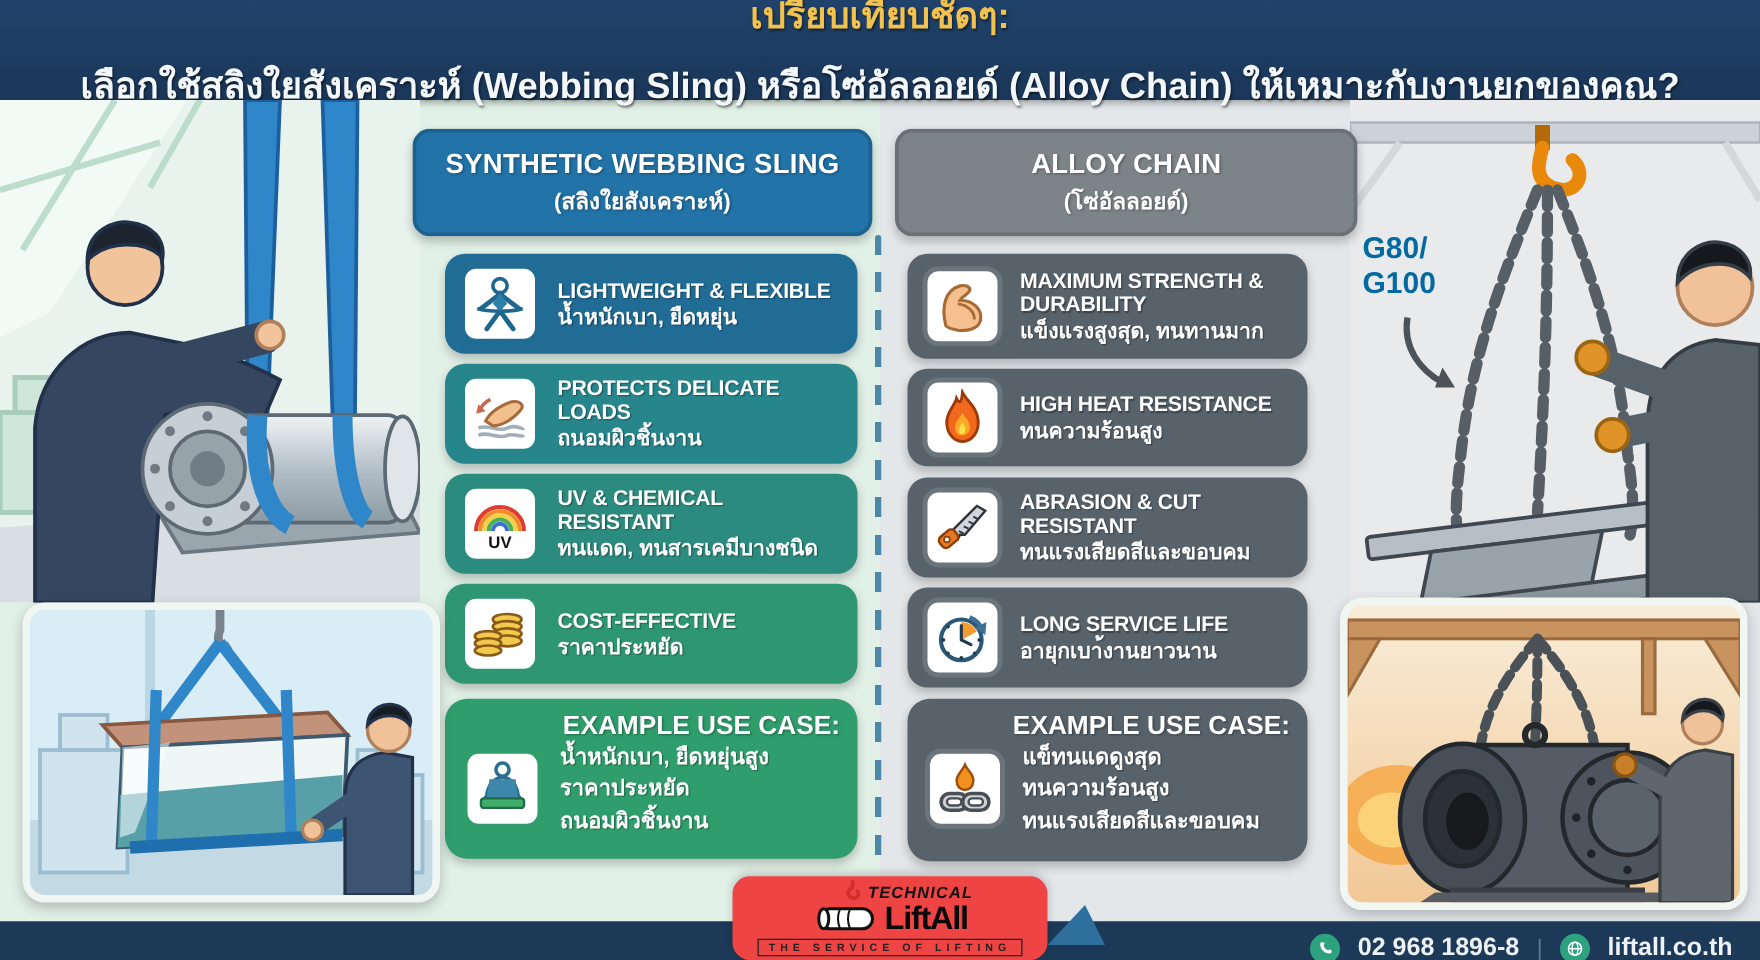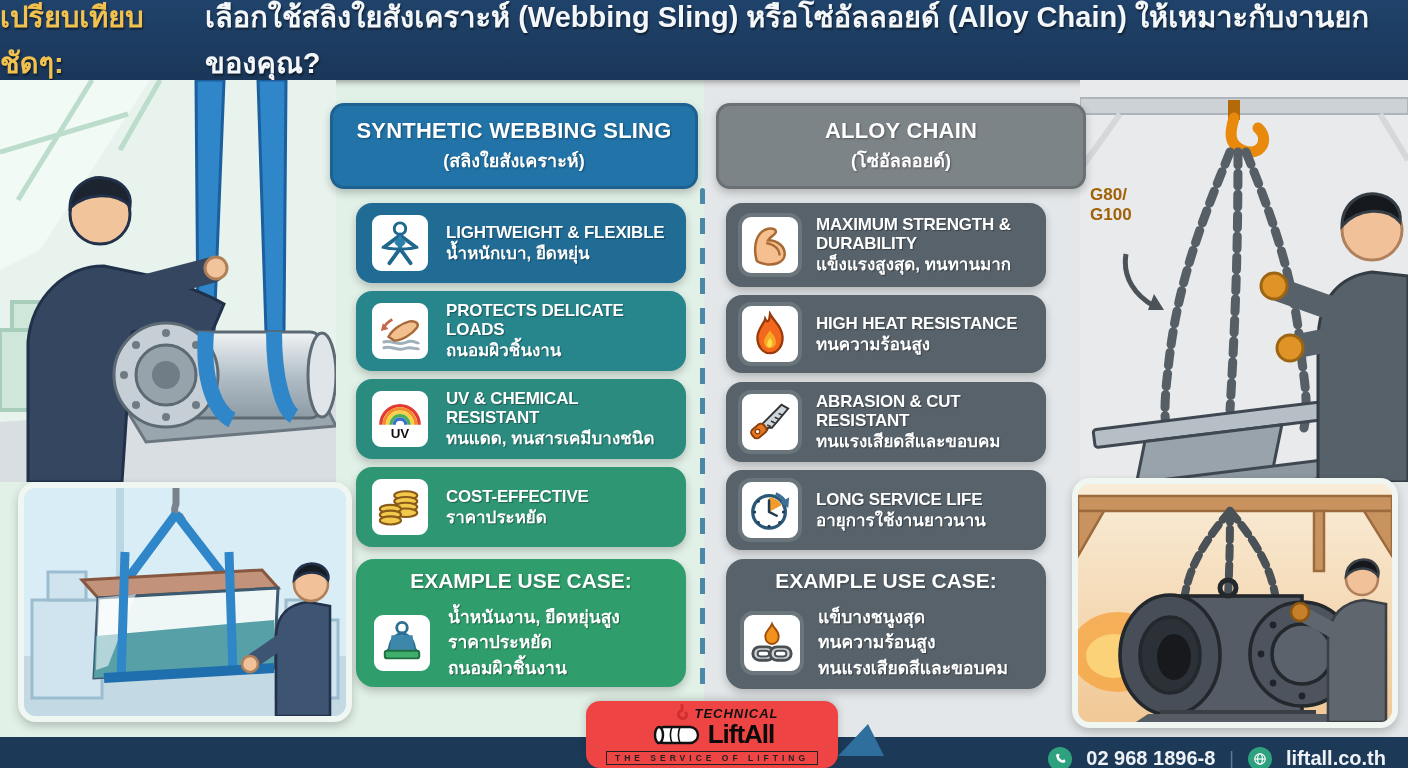--- a/index.html
+++ b/index.html
@@ -12,20 +12,21 @@
   .half{position:absolute;top:80px;bottom:0;}
   .half.left{left:0;width:704px;background:#e2f1e8;}
   .half.right{left:704px;width:704px;background:#e4e7e9;}
 
   
   .topbar{
     position:absolute;left:0;top:0;width:1408px;height:80px;
     background:linear-gradient(180deg,#20436b 0%,#1a3658 100%);
     display:flex;align-items:center;justify-content:center;gap:10px;
     box-shadow:0 2px 6px rgba(0,0,0,.35);
+    flex-direction:column;
   }
   .topbar .hl{color:#f2c14e;font-size:29px;font-weight:bold;text-shadow:1px 2px 2px rgba(0,0,0,.5);}
   .topbar .tt{color:#f4f7fa;font-size:29px;font-weight:bold;text-shadow:1px 2px 2px rgba(0,0,0,.5);}
 
   
   .colheader{
     position:absolute;height:80px;border-radius:14px;
     display:flex;flex-direction:column;align-items:center;justify-content:center;
     color:#fff;text-align:center;box-shadow:0 4px 8px rgba(0,0,0,.22);
     border:3px solid rgba(0,0,0,.15);
@@ -50,21 +51,21 @@
   .card .t1{font-size:17px;font-weight:bold;letter-spacing:-.2px;line-height:1.12;text-shadow:1px 1px 1px rgba(0,0,0,.35);}
   .card .t2{font-size:17px;font-weight:bold;margin-top:2px;line-height:1.15;text-shadow:1px 1px 1px rgba(0,0,0,.35);}
   .lcard{left:356px;width:330px;}
   .rcard{left:726px;width:320px;}
 
   
   .example{
     position:absolute;border-radius:18px;color:#fff;
     padding:10px 14px;box-sizing:border-box;box-shadow:0 4px 8px rgba(0,0,0,.22);
   }
-  .example .et{font-size:21px;font-weight:bold;text-align:center;margin-bottom:12px;text-shadow:1px 1px 2px rgba(0,0,0,.35);}
+  .example .et{font-size:21px;font-weight:bold;text-align:right;margin-bottom:0;text-shadow:1px 1px 2px rgba(0,0,0,.35);}
   .example .erow{display:flex;align-items:center;gap:14px;}
   .example .tile{
     width:64px;height:64px;background:#fff;border-radius:13px;flex:0 0 auto;
     display:flex;align-items:center;justify-content:center;border:4px solid rgba(0,0,0,.22);box-sizing:border-box;
   }
   .example .lines{font-size:17.5px;font-weight:bold;line-height:1.45;text-shadow:1px 1px 1px rgba(0,0,0,.35);}
   .example.le{left:356px;top:559px;width:330px;height:128px;}
   .example.re{left:726px;top:559px;width:320px;height:130px;}
 
   
@@ -74,21 +75,21 @@
   }
 
   
   .illu{position:absolute;}
   .photo{
     position:absolute;border-radius:18px;overflow:hidden;
     border:6px solid #f0f6f1;box-shadow:0 4px 10px rgba(0,0,0,.22);
   }
   .grade-label{
     position:absolute;left:1090px;top:185px;width:110px;
-    font-size:17px;font-weight:bold;color:#a16207;line-height:1.15;text-align:left;
+    font-size:24px;font-weight:bold;color:#0369a1;line-height:1.15;text-align:left;
   }
 
   
   .botbar{
     position:absolute;left:0;top:737px;width:1408px;height:31px;background:#1c3a57;
   }
   .logo-tab{
     position:absolute;left:586px;top:701px;width:252px;height:67px;background:#ef4444;
     border-radius:14px;display:flex;flex-direction:column;align-items:center;justify-content:center;
     box-shadow:0 -2px 8px rgba(0,0,0,.18);
@@ -299,21 +300,21 @@
     <div class="erow">
       <div class="tile" style="border-color: rgb(47, 158, 108);">
         <svg width="46" height="46" viewBox="0 0 48 48">
           <circle cx="24" cy="8" r="5.5" fill="none" stroke="#2b6f93" stroke-width="3"></circle>
           <path d="M24,14 C16,16 12,22 11,30 L8,34 M24,14 C32,16 36,22 37,30 L40,34" stroke="#2b6f93" stroke-width="3.4" fill="none"></path>
           <path d="M13,16 L35,16 L37,32 L11,32 Z" fill="#3d87ab"></path>
           <rect x="6" y="32" width="36" height="8" rx="2.5" fill="#3fae6a" stroke="#1f6d42" stroke-width="2"></rect>
         </svg>
       </div>
       <div class="lines">
-        <div>น้ำหนันงาน, ยืดหยุ่นสูง</div>
+        <div>น้ำหนักเบา, ยืดหยุ่นสูง</div>
         <div>ราคาประหยัด</div>
         <div>ถนอมผิวชิ้นงาน</div>
       </div>
     </div>
   </div>
 
   <div class="divider"></div>
 
   <div class="colheader rh" style="background-color: rgb(125, 132, 136);">
     <div class="t1">ALLOY CHAIN</div>
@@ -375,42 +376,42 @@
           <circle cx="12" cy="15" r="1.4"></circle>
             <circle cx="12" cy="37" r="1.4"></circle>
             <circle cx="34" cy="37" r="1.4"></circle>
         </g>
         <path d="M30,7 C35,9 39,13 41,18" fill="none" stroke="#3e6f96" stroke-width="3.4"></path>
         <polygon points="43,22 44,11 34,16" fill="#3e6f96"></polygon>
       </svg>
     </div>
     <div class="txt">
       <div class="t1">LONG SERVICE LIFE</div>
-      <div class="t2">อายุการใช้งานยาวนาน</div>
+      <div class="t2">อายุกเบา้งานยาวนาน</div>
     </div>
   </div>
 
   <div class="example re" style="background-color: rgb(87, 98, 106);">
     <div class="et">EXAMPLE USE CASE:</div>
     <div class="erow">
       <div class="tile" style="border-color:#6b757c;">
         <svg width="46" height="46" viewBox="0 0 48 48">
           <path d="M24,4 C26,9 31,11 31,17 C31,22 28,25 24,25 C20,25 17,22 17,17 C17,12 22,9 24,4 Z" fill="#f2911e" stroke="#9c4d08" stroke-width="2"></path>
           <g fill="#cfd4d8" stroke="#4a4f54" stroke-width="3">
             <rect x="4" y="28" width="22" height="14" rx="7"></rect>
             <rect x="22" y="28" width="22" height="14" rx="7"></rect>
           </g>
           <g fill="#fff" stroke="#4a4f54" stroke-width="2">
             <rect x="9" y="32" width="12" height="6" rx="3"></rect>
             <rect x="27" y="32" width="12" height="6" rx="3"></rect>
           </g>
         </svg>
       </div>
       <div class="lines">
-        <div>แข็บางชนูงสุด</div>
+        <div>แข็ทนแดดูงสุด</div>
         <div>ทนความร้อนสูง</div>
         <div>ทนแรงเสียดสีและขอบคม</div>
       </div>
     </div>
   </div>
 
   <div class="photo" style="left:18px;top:482px;width:322px;height:228px;background:#d9edf6;">
     <svg width="322" height="228" viewBox="0 0 322 228">
       <rect width="322" height="228" fill="#d9edf6"></rect>
       <rect y="168" width="322" height="60" fill="#c3d9e4"></rect>

